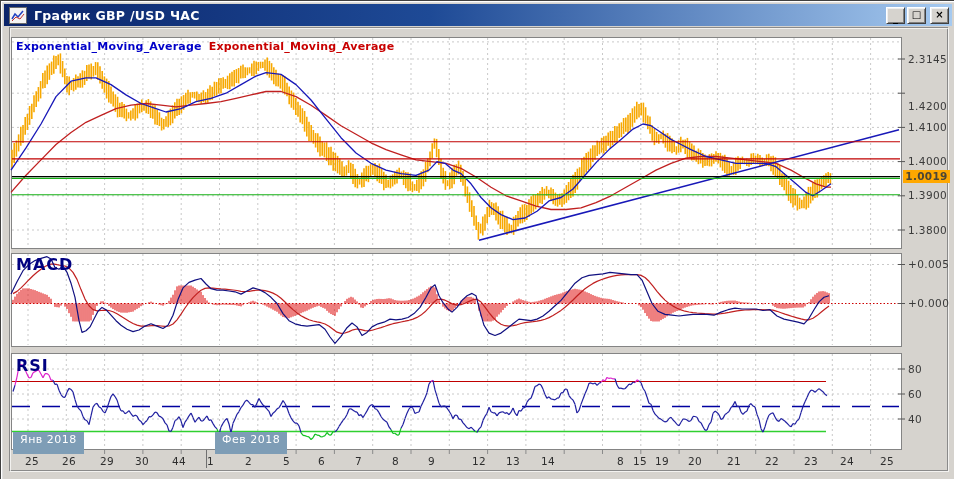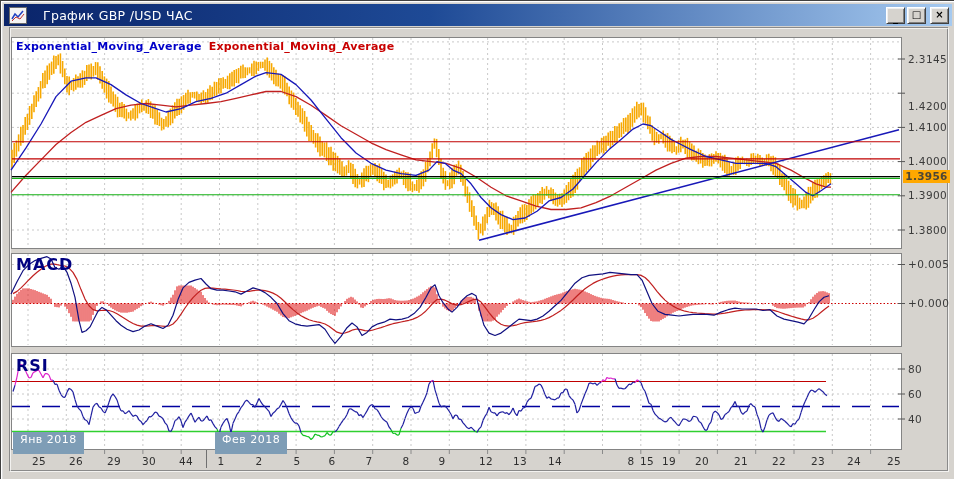--- a/index.html
+++ b/index.html
@@ -3,34 +3,34 @@
 <meta charset="utf-8">
 <style>
   html,body{margin:0;padding:0;background:#9a9a9a;}
   .window{position:relative;width:954px;height:479px;background:#D6D3CE;
     border:1px solid #404040;box-shadow:inset 1px 1px 0 #ffffff, inset 2px 2px 0 #dfdfdf, inset -1px -1px 0 #808080;
     font-family:"DejaVu Sans","Liberation Sans",sans-serif;overflow:hidden;}
   .titlebar{position:absolute;left:3px;top:3px;right:3px;height:22px;
     background:linear-gradient(90deg,#0a246a 0%,#1e4a96 45%,#a6caf0 100%);
     display:flex;align-items:center;padding:0 3px;}
   .win-icon{width:16px;height:15px;background:#f4f4f4;border:1px solid #6a6a6a;margin-left:2px;flex:0 0 auto;}
-  .win-title{color:#ffffff;font-weight:normal;font-size:12.5px;margin-left:16px;letter-spacing:.3px;flex:1 1 auto;
+  .win-title{color:#ffffff;font-weight:bold;font-size:12.5px;margin-left:7px;letter-spacing:.3px;flex:1 1 auto;
     white-space:nowrap;overflow:hidden;}
   .tb-btn{width:17px;height:15px;background:#D6D3CE;border:1px solid;border-color:#ffffff #404040 #404040 #ffffff;
     box-shadow:inset 1px 1px 0 #efefef,inset -1px -1px 0 #808080;margin-left:2px;
     display:flex;align-items:center;justify-content:center;font-size:10px;font-weight:bold;color:#000;
     line-height:10px;cursor:default;}
   .tb-btn.close{margin-left:4px;}
   .tb-btn.min span{transform:translateY(3px);}
   .legend{position:absolute;left:15px;top:39px;font-size:11px;font-weight:bold;letter-spacing:.2px;white-space:nowrap;}
   .legend .ema-f{color:#0000C8;margin-right:7px;}
   .legend .ema-s{color:#C80000;}
   .panel-label{position:absolute;left:15px;font-size:16px;font-weight:bold;color:#000080;letter-spacing:1px;}
   .axis-label{position:absolute;left:907px;font-size:10.5px;color:#3a3a3a;letter-spacing:.4px;white-space:nowrap;}
-  .day-label{position:absolute;top:454px;width:28px;margin-left:-14px;text-align:center;
+  .day-label{position:absolute;top:454px;width:28px;margin-left:-14px;
     font-size:10.5px;color:#2e2e2e;letter-spacing:.3px;}
   .price-badge{position:absolute;left:902px;top:169px;width:47px;height:13px;background:#FFA800;
     color:#4c4636;font-size:10.5px;font-weight:bold;text-align:center;line-height:13px;letter-spacing:.3px;}
   .month-box{position:absolute;top:431px;height:22px;background:#7E9DB6;color:#ffffff;
     font-size:11px;line-height:15px;padding:0 7px;letter-spacing:.5px;white-space:nowrap;}
   svg.chart{position:absolute;left:0;top:0;}
 </style>
 </head>
 <body>
 
@@ -1390,21 +1390,21 @@
         <line x1="205.5" y1="449" x2="205.5" y2="467" stroke="#707070" stroke-width="1"></line>
       </g>
     </svg>
 
   <div class="legend">
     <span class="ema-f">Exponential_Moving_Average</span><span class="ema-s">Exponential_Moving_Average</span>
   </div>
   <div class="panel-label" style="top:254px">MACD</div>
   <div class="panel-label" style="top:355px">RSI</div>
 
-  <div class="price-badge">1.3956</div>
+  <div class="price-badge">1.0019</div>
 
   <div class="month-box" style="left:12px">Янв 2018</div>
   <div class="month-box" style="left:214px">Фев 2018</div>
 
   <div id="labels-layer">
       <div class="axis-label" style="top: 51.5px;">2.3145</div>
       <div class="axis-label" style="top: 99px;">1.4200</div>
       <div class="axis-label" style="top: 119.9px;">1.4100</div>
       <div class="axis-label" style="top: 154.1px;">1.4000</div>
       <div class="axis-label" style="top: 188.3px;">1.3900</div>

